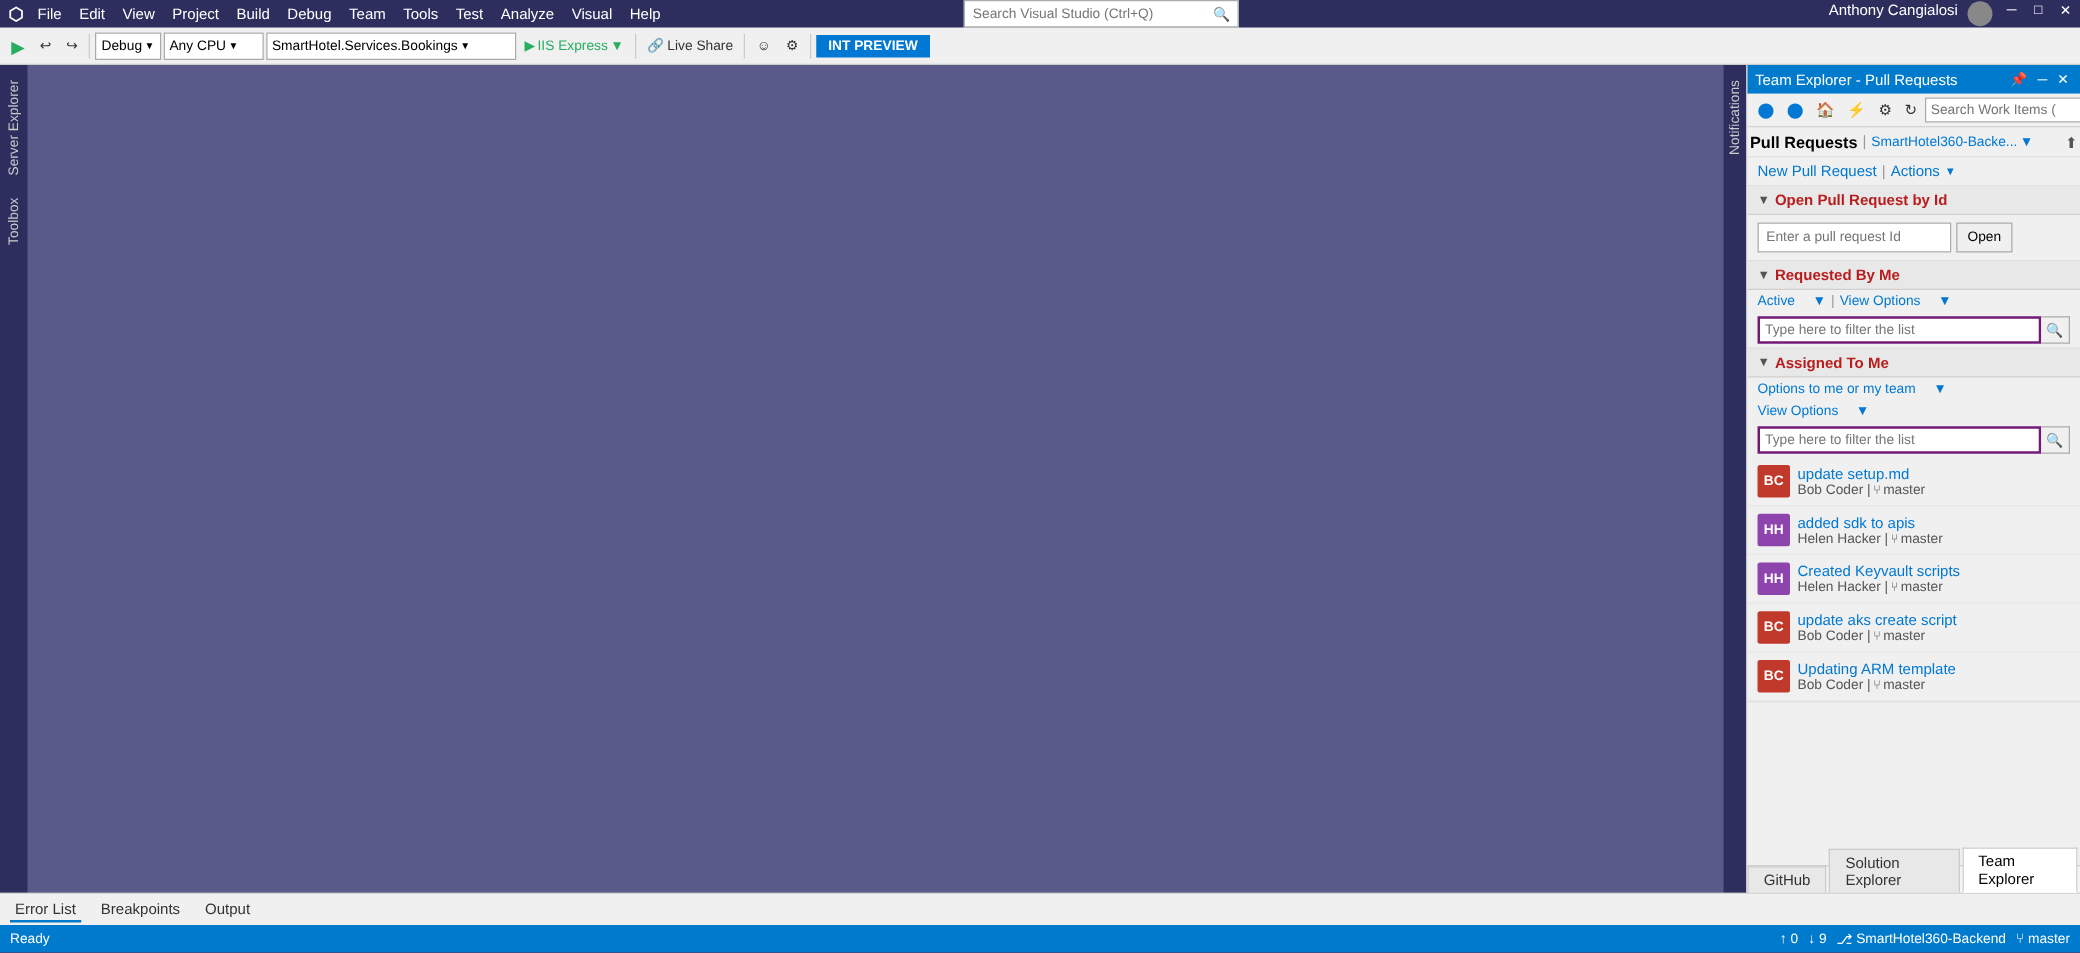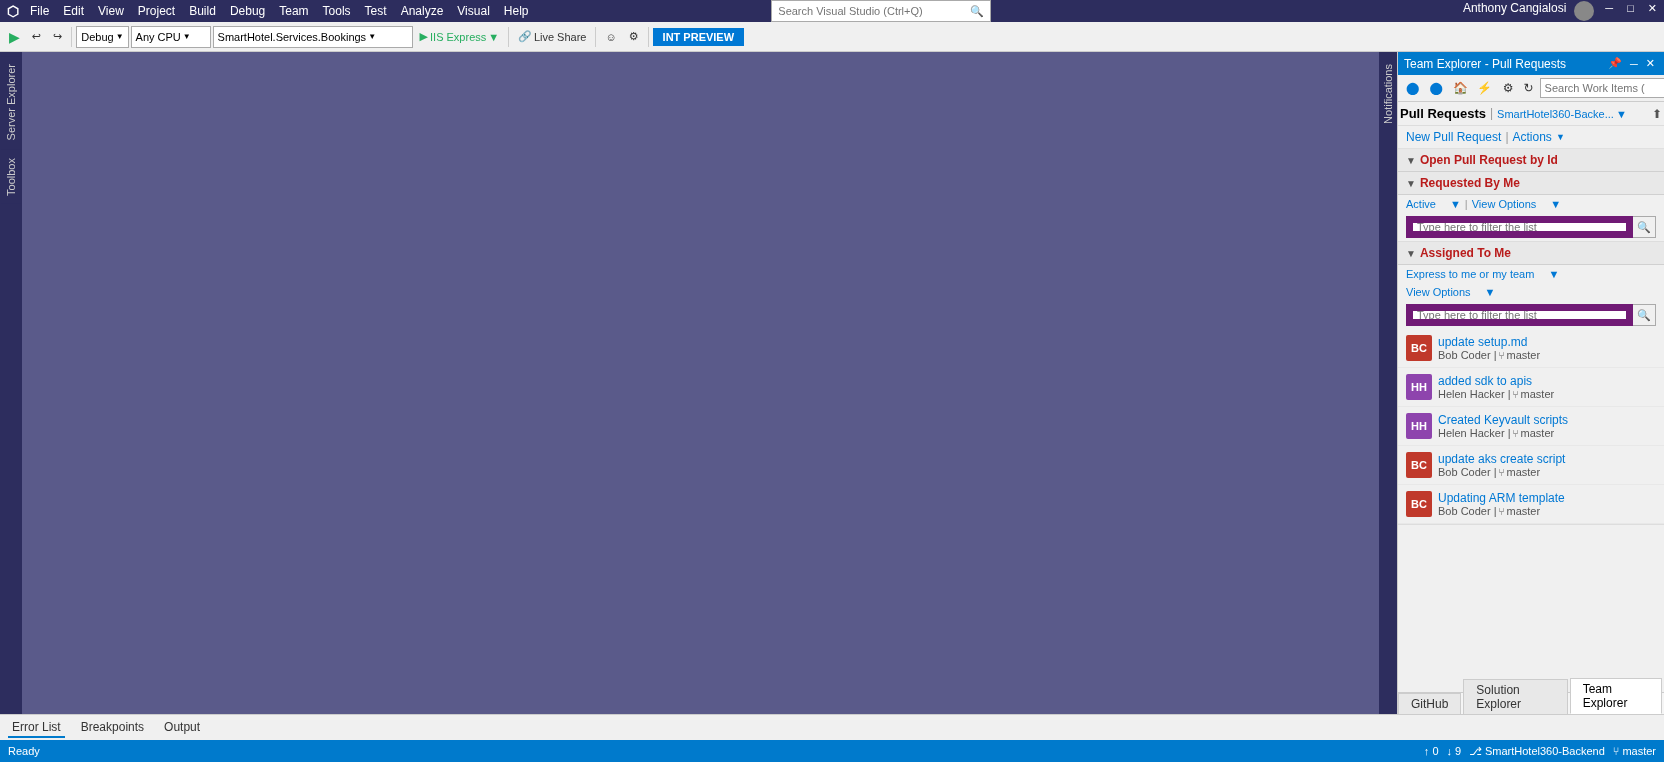--- a/index.html
+++ b/index.html
@@ -278,21 +278,21 @@
     }
     .filter-sep { color: #999; font-size: 11px; }
 
     .filter-search-row {
       padding: 3px 8px;
       display: flex;
       align-items: center;
     }
     .filter-input {
       flex: 1;
-      border: 7px solid #701a75;
+      border: 2px solid #701a75;
       padding: 2px 4px;
       font-size: 11px;
       height: 22px;
       background: #fff;
     }
     .filter-search-icon {
       background: #f0f0f0;
       border: 1px solid #aaa;
       border-left: none;
       padding: 2px 4px;
@@ -522,20 +522,26 @@
         <a class="pr-link">New Pull Request</a>
         <span class="pr-separator">|</span>
         <a class="pr-link">Actions</a>
         <span style="color:#0078d4;font-size:9px;">▼</span>
       </div>
 
       <div class="section-header">
         <span class="arrow">▼</span>
         <span class="section-title">Open Pull Request by Id</span>
       </div>
+      <div id="open-pr-section">
+        <div style="display:flex;align-items:center;">
+          <input type="text" id="pr-id-input" placeholder="Enter a pull request Id" style="">
+          <button id="pr-open-btn">Open</button>
+        </div>
+      </div>
 
       <div id="requested-section">
         <div class="section-header">
           <span class="arrow">▼</span>
           <span class="section-title">Requested By Me</span>
         </div>
         <div class="filter-row">
           <a class="filter-link">
             <span>Active</span>
             <span>▼</span>
@@ -552,21 +558,21 @@
         </div>
       </div>
 
       <div id="assigned-section">
         <div class="section-header">
           <span class="arrow">▼</span>
           <span class="section-title">Assigned To Me</span>
         </div>
         <div class="filter-row">
           <a class="filter-link">
-            <span>Express to me or my team</span>
+            <span>Options to me or my team</span>
             <span>▼</span>
           </a>
         </div>
         <div class="filter-row">
           <a class="filter-link">
             <span>View Options</span>
             <span>▼</span>
           </a>
         </div>
         <div class="filter-search-row">

